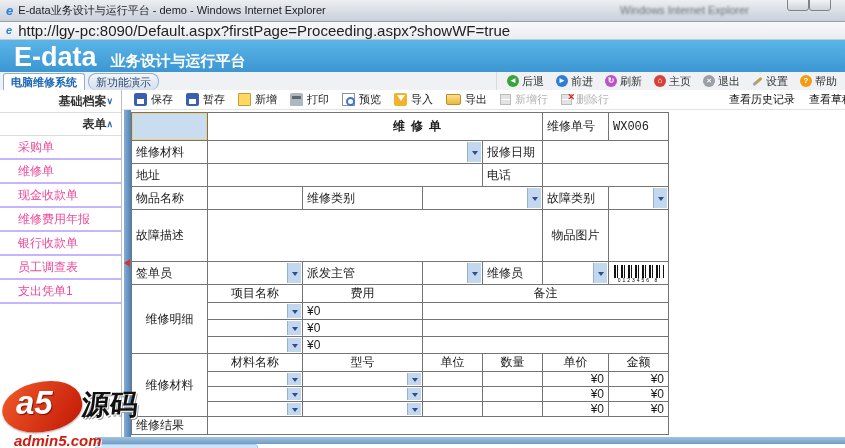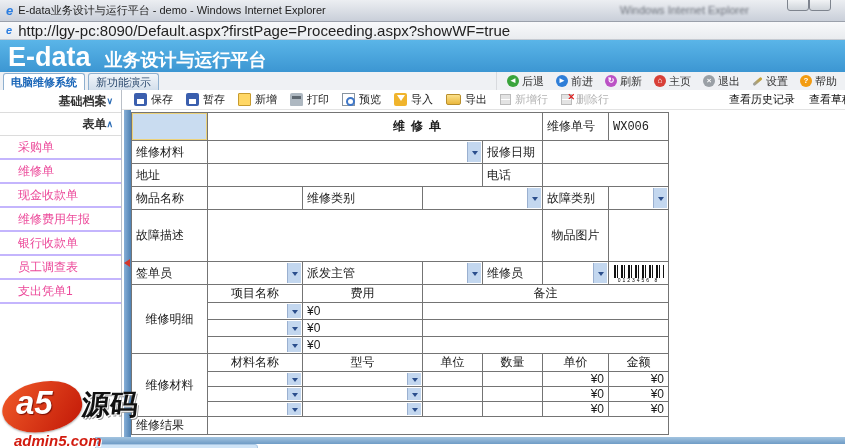--- a/index.html
+++ b/index.html
@@ -17,32 +17,32 @@
     border-radius:0 0 3px 3px;background:linear-gradient(#fbfcfd,#cfd4da);}
   .winbtn.min{right:36px}.winbtn.max{right:14px}
 
   .addressbar{position:absolute;left:0;top:22px;right:0;height:18px;
     background:linear-gradient(#f8f9fb,#e9ecef);border-bottom:1px solid #c5cad1;
     display:flex;align-items:center;gap:6px;padding:0 6px;box-sizing:border-box;}
   .url{font-size:15px;color:#222;white-space:nowrap;}
 
   .brand{position:absolute;left:0;top:40px;right:0;height:32px;
     background:linear-gradient(#5ab5e8,#3c96d2);display:flex;align-items:baseline;
-    padding:2px 0 0 8px;box-sizing:border-box;color:#fff;}
+    padding:2px 0 0 14px;box-sizing:border-box;color:#fff;}
   .logo{font-size:27px;font-weight:bold;line-height:30px;}
-  .subtitle{font-size:18px;font-weight:bold;margin-left:14px;}
+  .subtitle{font-size:15px;font-weight:bold;margin-left:14px;}
 
   
   .navrow{position:absolute;left:0;top:72px;right:0;height:18px;background:#eff1f4;
     border-bottom:1px solid #d8dade;}
   .tabs{position:absolute;left:3px;bottom:0;display:flex;gap:3px;}
   .tab{height:16px;line-height:16px;padding:0 7px;font-size:11px;border:1px solid #8fb0cf;
     border-bottom:none;border-radius:3px 3px 0 0;white-space:nowrap;cursor:default;}
   .tab.active{background:#fff;color:#1a66b8;font-weight:bold;}
-  .tab.inactive{background:linear-gradient(#f2f6fa,#d3dfec);color:#2c4a6e;}
+  .tab.inactive{background:linear-gradient(#f2f6fa,#d3dfec);color:#2c4a6e;border-radius:8px;}
   .navbtns{position:absolute;right:8px;top:0;height:18px;display:flex;align-items:center;
     gap:12px;font-size:11px;color:#333;border-left:1px solid #d8dade;padding-left:10px;}
   .navbtn{display:flex;align-items:center;gap:3px;white-space:nowrap;}
   .circle{width:12px;height:12px;border-radius:50%;color:#fff;font-size:8px;font-weight:bold;
     display:flex;align-items:center;justify-content:center;line-height:1;}
   .wrench{width:11px;height:3px;border-radius:2px;background:linear-gradient(90deg,#9aa0a8,#c9a227);
     transform:rotate(-40deg);display:inline-block;}
 
   
   .toolbar{position:absolute;left:122px;top:90px;right:0;height:20px;background:#fff;

